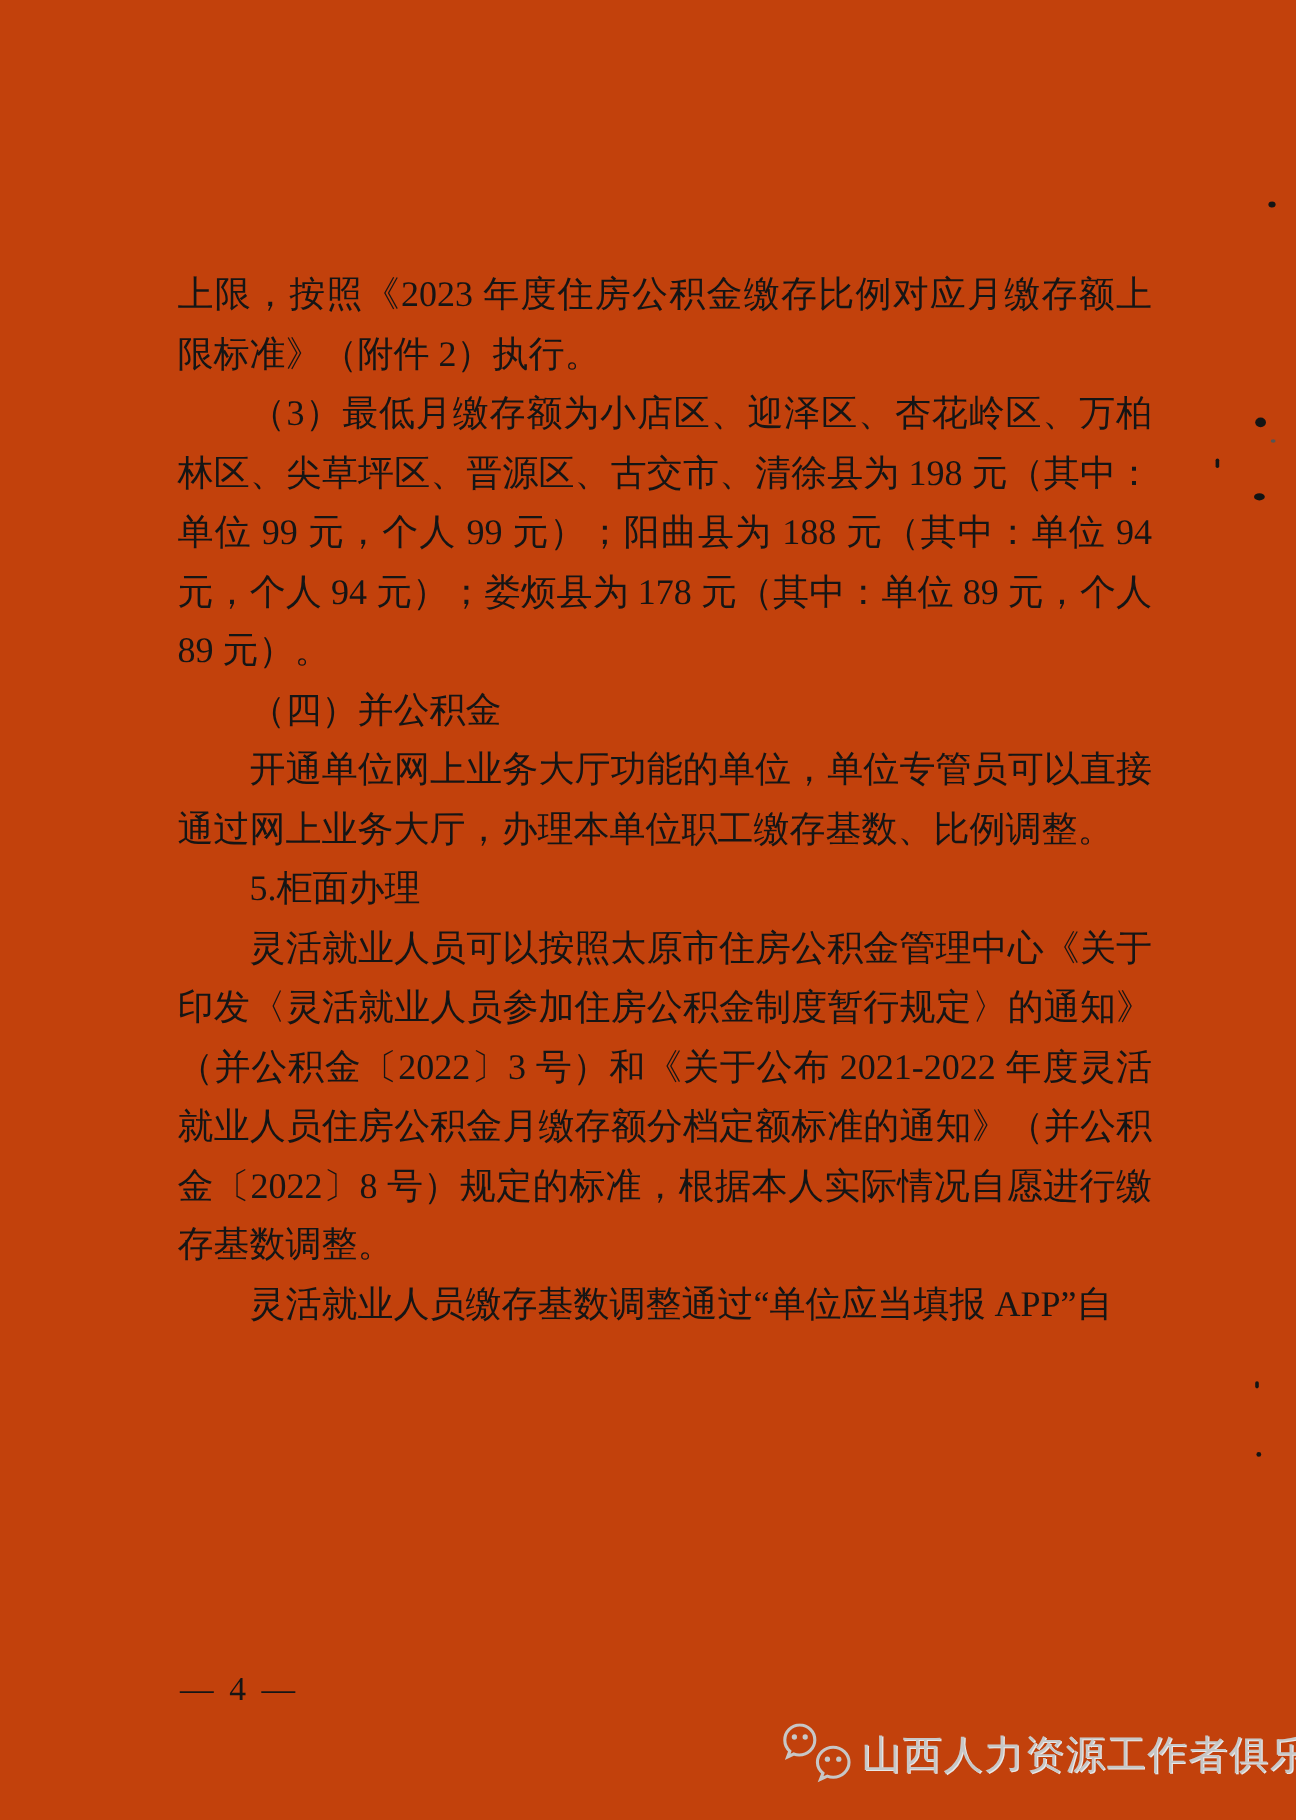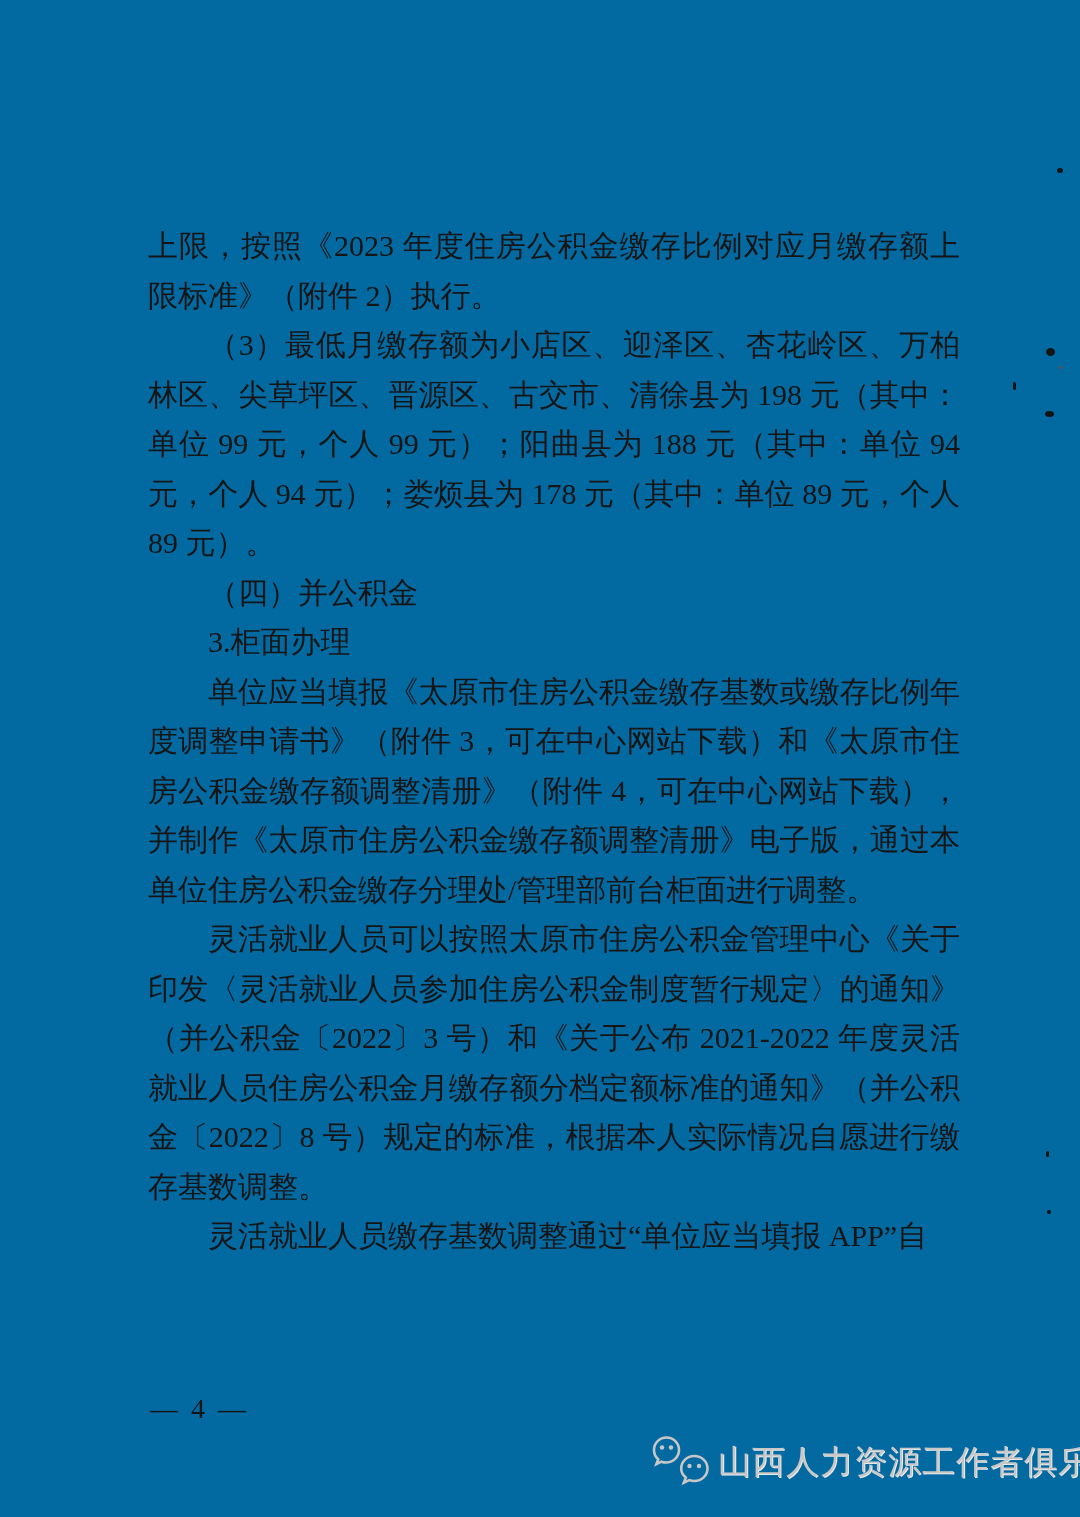--- a/index.html
+++ b/index.html
@@ -4,21 +4,21 @@
 <style>
   html, body {
     margin: 0;
     padding: 0;
     background: #ffffff;
   }
   .page {
     position: relative;
     width: 1080px;
     height: 1517px;
-    background: #0369a1;
+    background: #c2410c;
     overflow: hidden;
     font-family: "Liberation Serif", serif;
   }
   .content {
     position: absolute;
     left: 148px;
     top: 221px;
     width: 812px;
     font-size: 30px;
     line-height: 49.5px;
@@ -81,22 +81,22 @@
 </style>
 </head>
 <body>
 
 <div class="page">
 
   <div class="content">
     <p>上限，按照《2023 年度住房公积金缴存比例对应月缴存额上限标准》（附件 2）执行。</p>
     <p class="indent">（3）最低月缴存额为小店区、迎泽区、杏花岭区、万柏林区、尖草坪区、晋源区、古交市、清徐县为 198 元（其中：单位 99 元，个人 99 元）；阳曲县为 188 元（其中：单位 94 元，个人 94 元）；娄烦县为 178 元（其中：单位 89 元，个人 89 元）。</p>
     <p class="indent">（四）并公积金</p>
-    <p class="indent">3.柜面办理</p>
-    <p class="indent">单位应当填报《太原市住房公积金缴存基数或缴存比例年度调整申请书》（附件 3，可在中心网站下载）和《太原市住房公积金缴存额调整清册》（附件 4，可在中心网站下载），并制作《太原市住房公积金缴存额调整清册》电子版，通过本单位住房公积金缴存分理处/管理部前台柜面进行调整。</p>
+    <p class="indent">开通单位网上业务大厅功能的单位，单位专管员可以直接通过网上业务大厅，办理本单位职工缴存基数、比例调整。</p>
+    <p class="indent">5.柜面办理</p>
     <p class="indent">灵活就业人员可以按照太原市住房公积金管理中心《关于印发〈灵活就业人员参加住房公积金制度暂行规定〉的通知》（并公积金〔2022〕3 号）和《关于公布 2021-2022 年度灵活就业人员住房公积金月缴存额分档定额标准的通知》（并公积金〔2022〕8 号）规定的标准，根据本人实际情况自愿进行缴存基数调整。</p>
     <p class="indent">灵活就业人员缴存基数调整通过“单位应当填报 APP”自</p>
   </div>
 
   <div class="page-number">— 4 —</div>
 
   <div class="watermark">
     <span class="wm-icon">
       <svg width="58" height="52" viewBox="0 0 58 52">
         <g fill="none" stroke="#c7c7c7" stroke-width="2.6">

